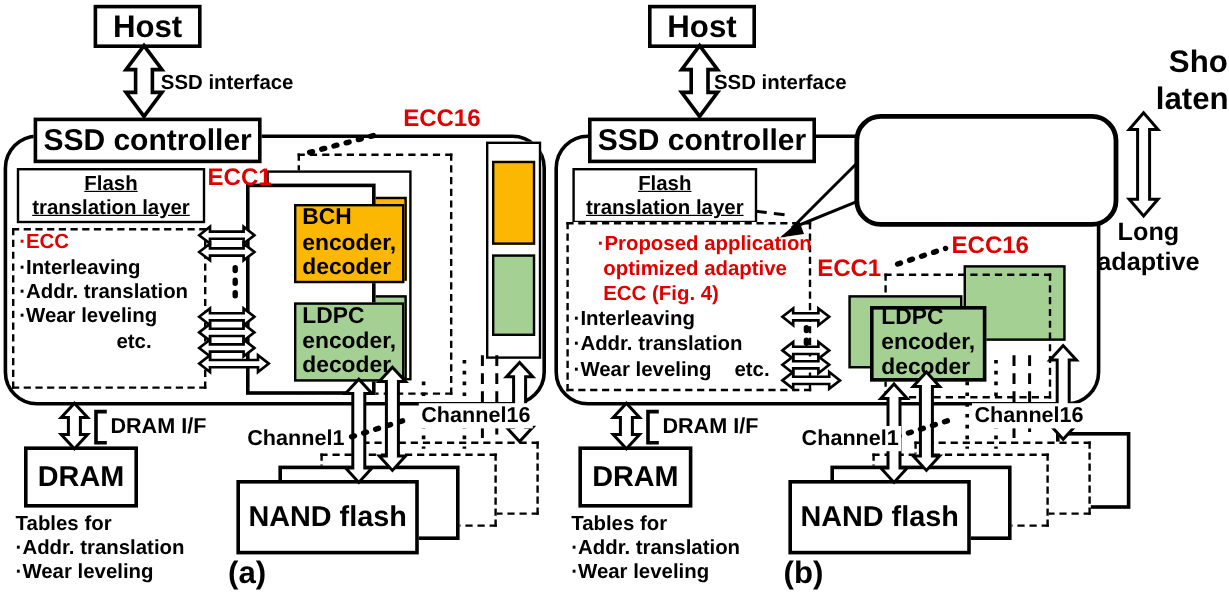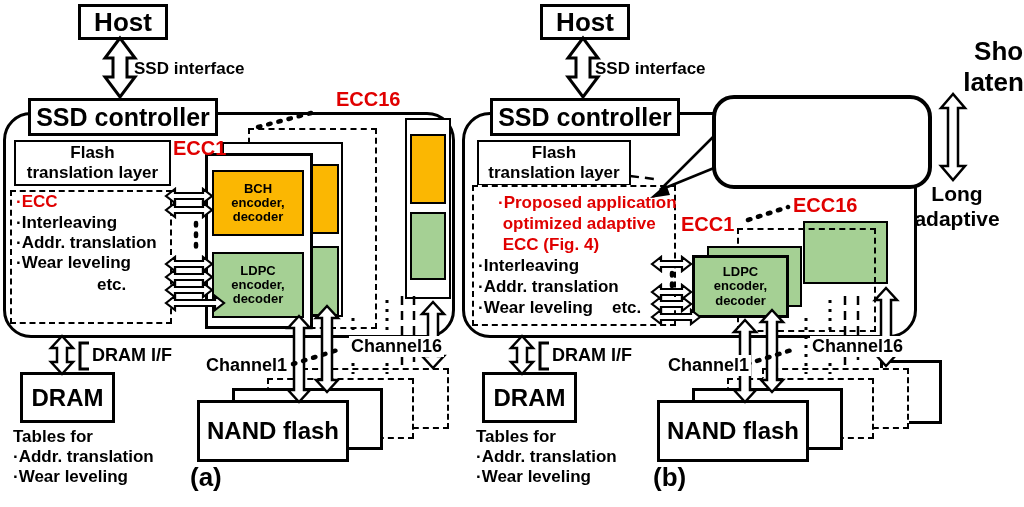--- a/index.html
+++ b/index.html
@@ -6,29 +6,29 @@
   #stage {
     position:relative; width:1024px; height:507px; background:#fff;
     font-family:"Liberation Sans", sans-serif; font-weight:bold; color:#000;
     overflow:hidden;
   }
   .abs { position:absolute; }
   .box {
     position:absolute; background:#fff; border:3px solid #000;
     display:flex; align-items:center; justify-content:center; text-align:center;
   }
-  .thin { border-width:2.5px; }
+  .thin { border-width:2.5px;text-decoration:underline; }
   .dashedbox { position:absolute; border:2.5px dashed #000; background:transparent; }
   .whitedash { position:absolute; border:2.5px dashed #000; background:#fff; }
   .roundrect { position:absolute; border:3px solid #000; border-radius:28px; background:#fff; }
   .pre { white-space:pre; }
   .txt { position:absolute; line-height:1.18; }
   .cblock {
     position:absolute; border:2.5px solid #000; display:flex; align-items:center;
-    justify-content:center; text-align:center; font-size:13px; line-height:1.1;
+    justify-content:center; text-align:left; font-size:19px; line-height:1.1;margin-left:33px;
   }
   .lbl-ecc { position:absolute; font-size:20px; z-index:10; }
   .chan { position:absolute; font-size:18px; background:#fff; padding:0 2px; z-index:10; }
   svg.overlay { position:absolute; left:0; top:0; z-index:5; pointer-events:none; }
   .harrow { fill:#fff; stroke:#000; stroke-width:2.2; }
   .varrow { fill:#fff; stroke:#000; stroke-width:2.5; }
   .bigarrow { fill:#fff; stroke:#000; stroke-width:3; }
   .dotline { stroke:#000; stroke-width:3; stroke-dasharray:3 6; fill:none; }
   .dotbig { stroke:#000; stroke-width:4.5; stroke-dasharray:2.5 8; stroke-linecap:round; fill:none; }
   .dashline { stroke:#000; stroke-width:2.5; stroke-dasharray:9 6; fill:none; }

